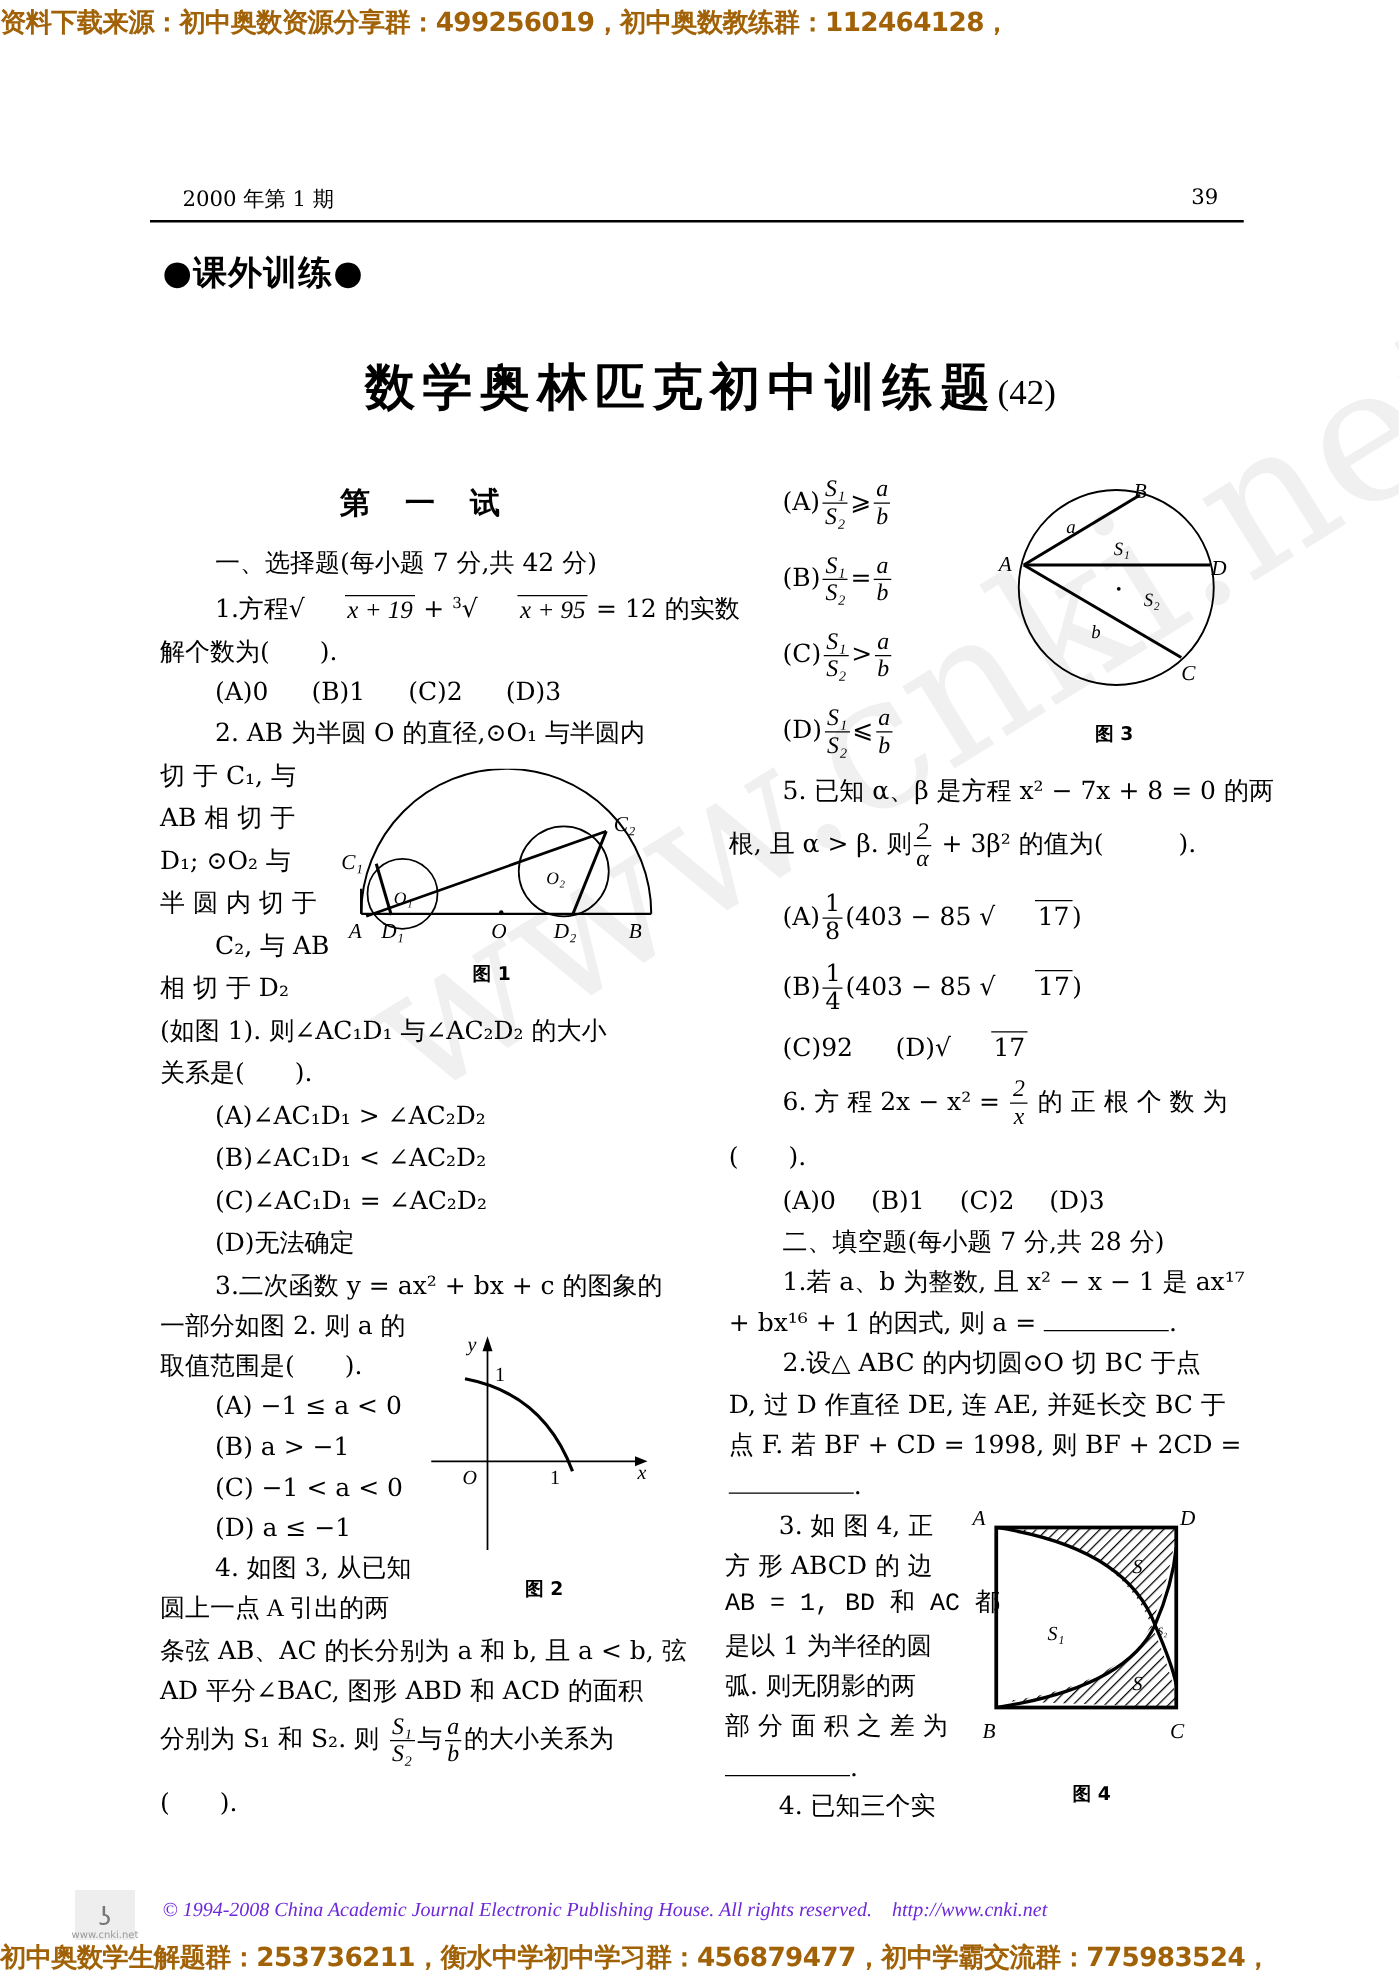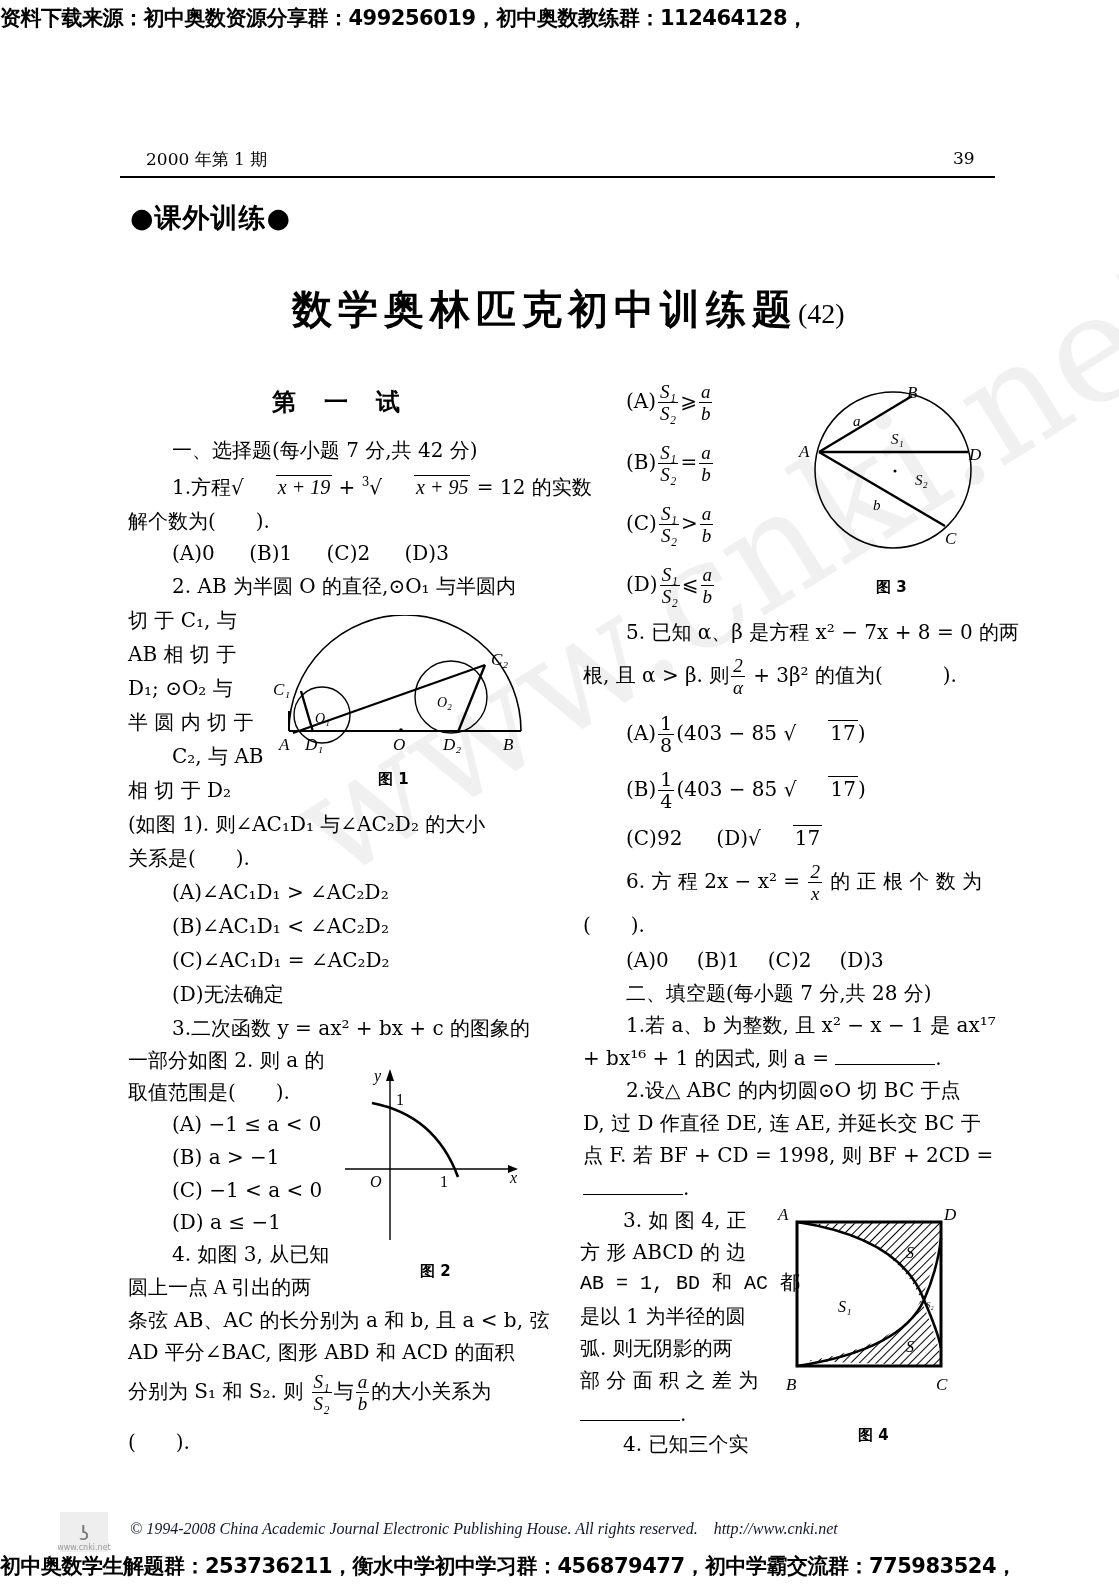--- a/index.html
+++ b/index.html
@@ -1,36 +1,36 @@
 <!DOCTYPE html>
 <html><head>
 <meta charset="utf-8">
 <style>
   html, body { margin:0; padding:0; background:#ffffff; }
   body { width:1119px; height:1585px; position:relative; overflow:hidden;
          font-family:"DejaVu Serif","Liberation Serif",serif; color:#000; }
   .abs { position:absolute; }
-  .red-banner { color:#000000; font-family:"DejaVu Sans","Liberation Sans",sans-serif; font-weight:bold; font-size:21px; white-space:nowrap; letter-spacing:-0.5px; }
+  .red-banner { color:#a16207; font-family:"DejaVu Sans","Liberation Sans",sans-serif; font-weight:bold; font-size:21px; white-space:nowrap; letter-spacing:-0.5px; }
   .hdr { font-size:17px; }
   .rule { position:absolute; left:120px; width:875px; height:2px; background:#000; top:176px; }
   .section-tag { font-family:"DejaVu Sans","Liberation Sans",sans-serif; font-weight:bold; font-size:27px; letter-spacing:1px; }
   .title { font-family:"DejaVu Sans","Liberation Sans",sans-serif; font-weight:bold; font-size:40px; letter-spacing:6px; white-space:nowrap; }
   .title .issue { font-family:"Liberation Serif",serif; font-weight:normal; font-size:28px; letter-spacing:0; }
   .line { font-size:20px; white-space:nowrap; line-height:1; }
   .bold { font-weight:bold; font-family:"DejaVu Sans","Liberation Sans",sans-serif; }
   i, .it { font-style:italic; font-family:"Liberation Serif",serif; }
   .frac { display:inline-flex; flex-direction:column; align-items:center; vertical-align:middle; line-height:1; font-size:19px; margin:0 2px; }
   .frac .num { border-bottom:1.5px solid #000; padding:0 2px 1px; }
   .frac .den { padding-top:1px; }
   sub, sup { font-size:12px; }
   .sqrt { border-top:1.5px solid #000; padding:0 2px;margin-left:32px; }
   .blank { display:inline-block; width:100px; border-bottom:1.5px solid #000; height:16px; vertical-align:baseline; }
   .figcap { font-family:"DejaVu Sans","Liberation Sans",sans-serif; font-weight:bold; font-size:15px; }
   .watermark { position:absolute; left:230px; top:480px; font-size:150px; color:rgba(0,0,0,0.06); font-family:"DejaVu Serif",serif; transform:rotate(-32deg); white-space:nowrap; pointer-events:none; }
-  .footer-copy { color:#0f172a; font-style:italic; font-size:16px; font-family:"Liberation Serif",serif; white-space:nowrap; }
+  .footer-copy { color:#6d28d9; font-style:italic; font-size:16px; font-family:"Liberation Serif",serif; white-space:nowrap; }
   .cnki-logo { width:48px; height:40px; background:#eeeeee; display:flex; flex-direction:column; align-items:center; justify-content:flex-end; font-size:8px; color:#999; font-family:"DejaVu Sans",sans-serif; }
   .cnki-logo .glyph { font-size:20px; color:#777; line-height:1; }
 </style>
 </head>
 <body>
 
 <div class="abs red-banner" style="left:0;top:4px;">资料下载来源：初中奥数资源分享群：499256019，初中奥数教练群：112464128，</div>
 
 <div class="abs hdr" style="left:146px;top:148px;">2000 年第 1 期</div>
 <div class="abs hdr" style="left:953px;top:148px;">39</div>

